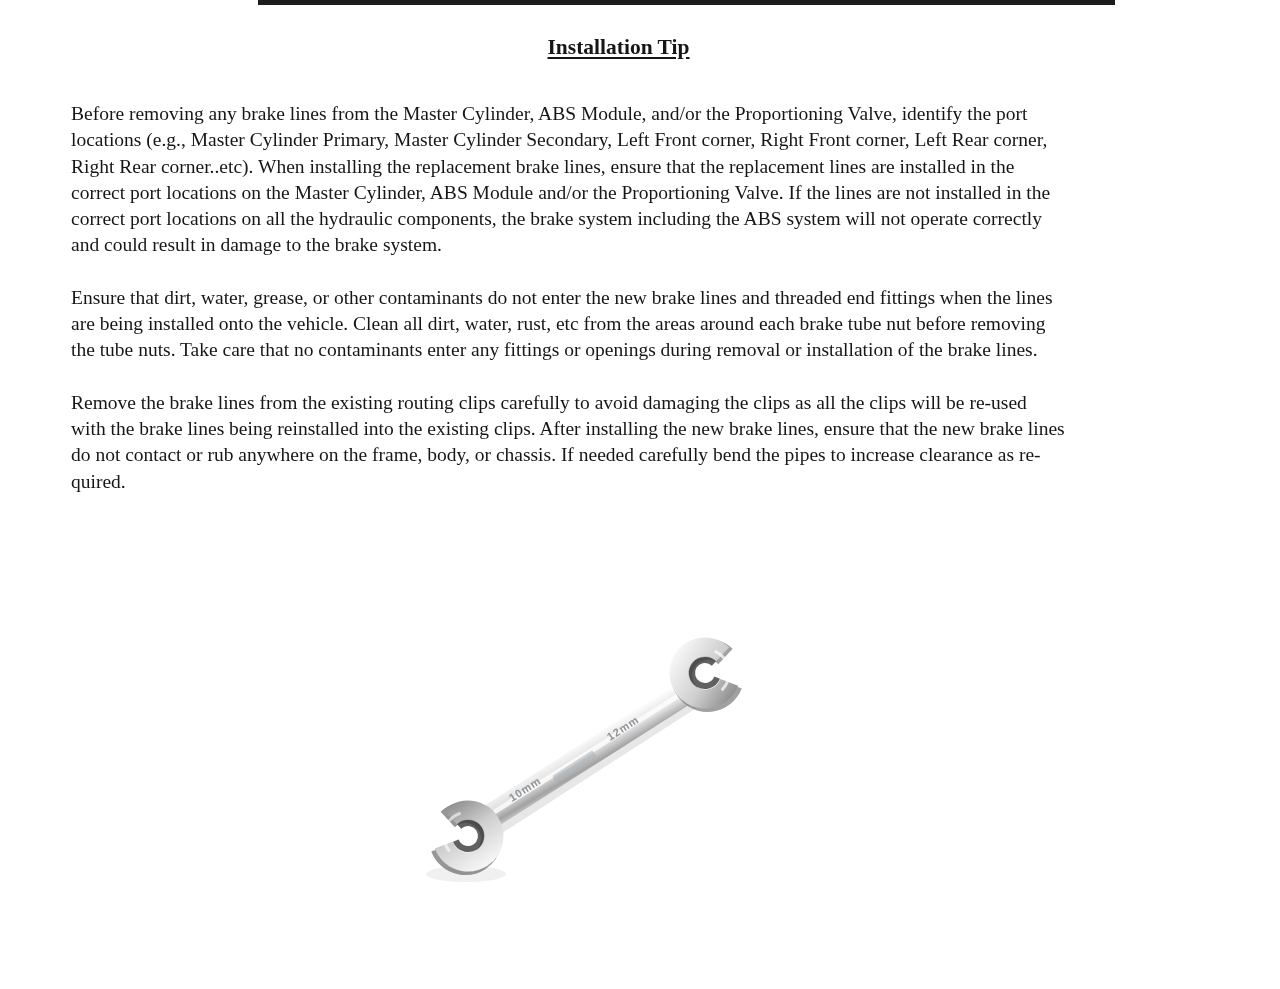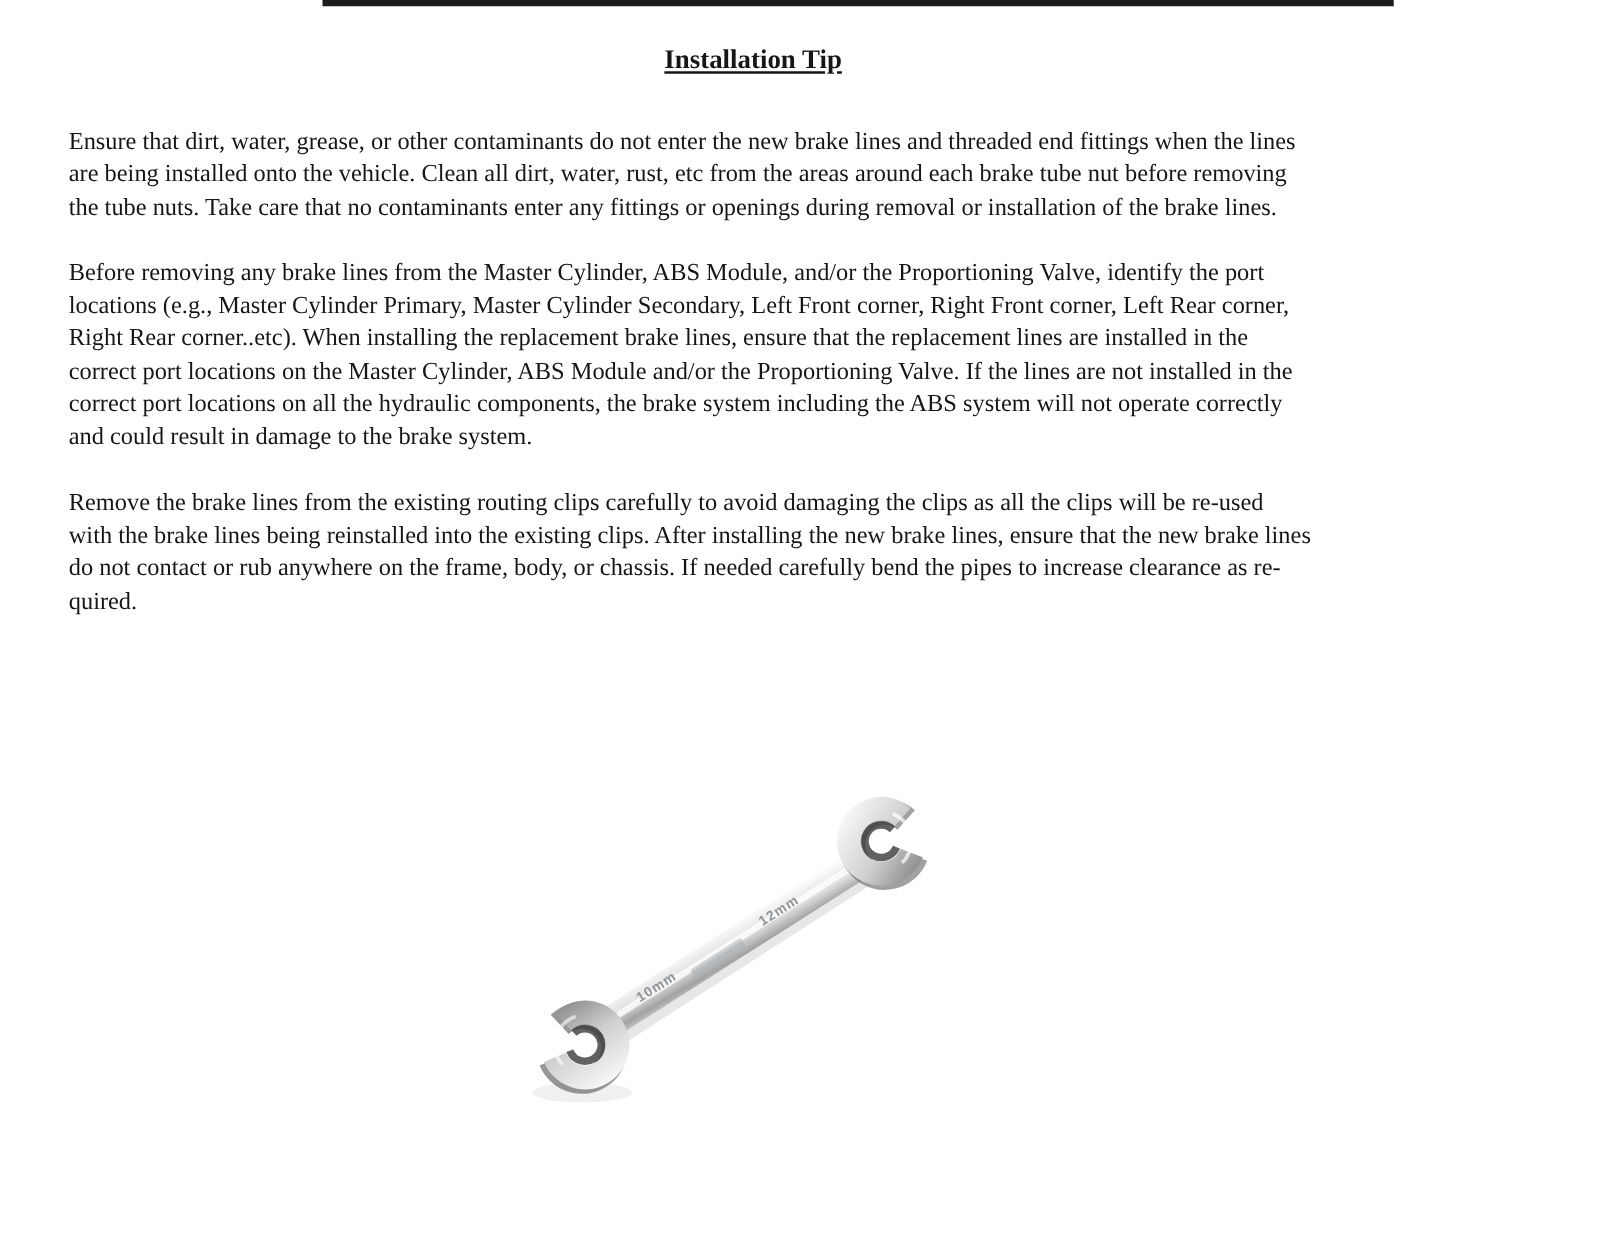--- a/index.html
+++ b/index.html
@@ -12,21 +12,21 @@
     color: #161616;
   }
   .top-bar {
     position: absolute;
     left: 258px; top: 0;
     width: 857px; height: 5px;
     background: #1c1c1c;
   }
   .doc {
     position: relative;
-    padding: 34px 0 0 55px;
+    padding: 34px 0 0 71px;
     width: 1205px;
   }
   .doc-title {
     font-size: 21.5px;
     line-height: 1.25;
     font-weight: bold;
     text-decoration: underline;
     text-underline-offset: 3px;
     text-align: center;
     width: 1095px;
@@ -54,29 +54,29 @@
   }
 </style>
 </head>
 <body>
 
 <div class="top-bar"></div>
 
 <div class="doc">
   <h1 class="doc-title">Installation Tip</h1>
 
-  <p class="para">Ensure that dirt, water, grease, or other contaminants do not enter the new brake lines and threaded end fittings when the lines
-are being installed onto the vehicle. Clean all dirt, water, rust, etc from the areas around each brake tube nut before removing
-the tube nuts. Take care that no contaminants enter any fittings or openings during removal or installation of the brake lines.</p>
   <p class="para">Before removing any brake lines from the Master Cylinder, ABS Module, and/or the Proportioning Valve, identify the port
 locations (e.g., Master Cylinder Primary, Master Cylinder Secondary, Left Front corner, Right Front corner, Left Rear corner,
 Right Rear corner..etc). When installing the replacement brake lines, ensure that the replacement lines are installed in the
 correct port locations on the Master Cylinder, ABS Module and/or the Proportioning Valve. If the lines are not installed in the
 correct port locations on all the hydraulic components, the brake system including the ABS system will not operate correctly
 and could result in damage to the brake system.</p>
+  <p class="para">Ensure that dirt, water, grease, or other contaminants do not enter the new brake lines and threaded end fittings when the lines
+are being installed onto the vehicle. Clean all dirt, water, rust, etc from the areas around each brake tube nut before removing
+the tube nuts. Take care that no contaminants enter any fittings or openings during removal or installation of the brake lines.</p>
   <p class="para">Remove the brake lines from the existing routing clips carefully to avoid damaging the clips as all the clips will be re-used
 with the brake lines being reinstalled into the existing clips. After installing the new brake lines, ensure that the new brake lines
 do not contact or rub anywhere on the frame, body, or chassis. If needed carefully bend the pipes to increase clearance as re-
 quired.</p>
 </div>
 
 <svg class="wrench-figure" viewBox="0 0 380 300" xmlns="http://www.w3.org/2000/svg">
   <defs>
     <linearGradient id="gShaft" gradientUnits="userSpaceOnUse" x1="181" y1="140" x2="198" y2="169">
       <stop offset="0" stop-color="#ffffff"></stop>

